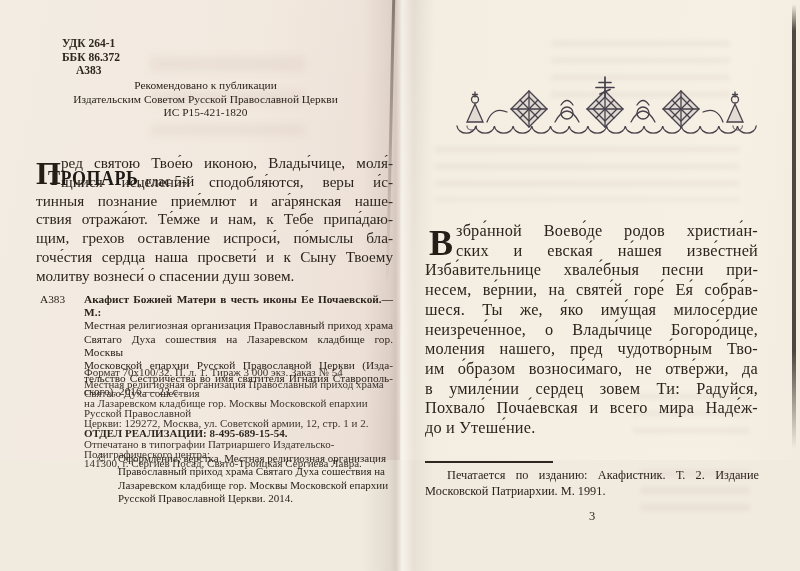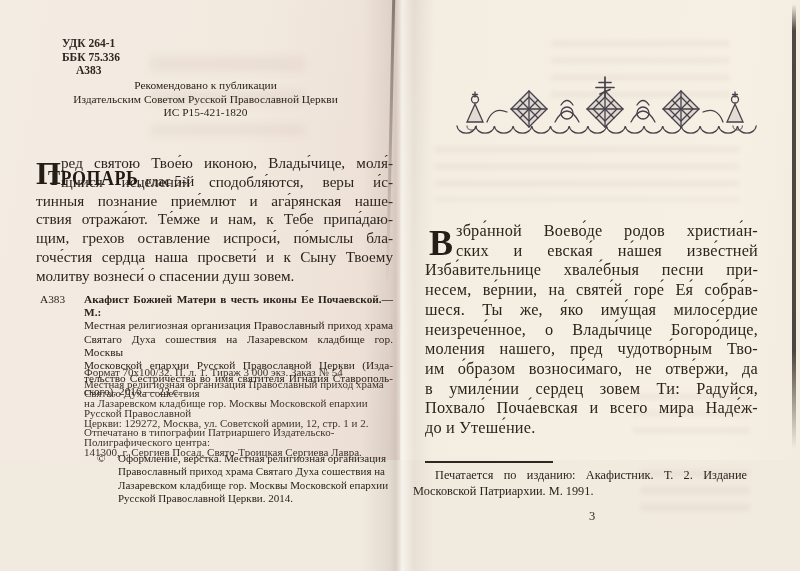--- a/index.html
+++ b/index.html
@@ -60,40 +60,40 @@
   .copyright .ctext { margin-left:21px; width:272px; }
 
   
   .ornament { position:absolute; left:53px; top:76px; width:304px; height:64px; }
   .kondak-title { position:absolute; left:33px; top:198px; }
   .kondak-title .t { font-size:17px; }
   .kondak-body { position:absolute; left:25px; top:221px; width:333px; font-size:16.3px; line-height:19.7px; letter-spacing:0.2px; }
   .dropcap-k { position:absolute; left:4px; top:4px; font-size:36px; line-height:36px; font-weight:bold; color:#241e19; }
   .kondak-beside { margin-left:31px; }
   .footnote-rule { position:absolute; left:25px; top:461px; width:128px; height:2px; background:#2e2822; }
-  .footnote { position:absolute; left:13px; top:467px; width:334px; font-size:12.3px; line-height:16.4px; }
+  .footnote { position:absolute; left:25px; top:467px; width:334px; font-size:12.3px; line-height:16.4px; }
   .footnote .l1 { text-indent:22px; }
   .page-number { position:absolute; left:25px; top:509px; width:334px; text-align:center; font-size:12.5px; }
 
   
   .ghost { position:absolute; pointer-events:none; filter:blur(2.5px); opacity:0.65; }
   .g-lines { background:repeating-linear-gradient(180deg, rgba(150,112,106,0.11) 0 7px, rgba(150,112,106,0) 7px 17px); }
   .g-big { background:repeating-linear-gradient(180deg, rgba(158,118,112,0.13) 0 16px, rgba(158,118,112,0) 16px 34px); filter:blur(4px); }
 </style>
 </head>
 <body>
 
 <div class="scan">
 
   <div class="page page-left">
     <div class="ghost g-big" style="left:150px; top:56px; width:155px; height:80px;"></div>
 
     <div class="udk-block">
       <div>УДК 264-1</div>
-      <div>ББК 75.336</div>
+      <div>ББК 86.372</div>
       <div class="udk-code">А383</div>
     </div>
 
     <div class="approval multiline">Рекомендовано к публикации
 Издательским Советом Русской Православной Церкви
 ИС Р15-421-1820</div>
 
     <div class="tropar-title">
       <span class="display t">ТРОПАРЬ</span><span class="sub">, глас 5-й</span>
     </div>
@@ -119,20 +119,21 @@
 тельство Сестричества во имя святителя Игнатия Ставрополь-</div>
         <div>ского), 2016.— 23 с.</div>
       </div>
     </div>
 
     <div class="imprint">
       <div class="format">Формат 70х100/32. П. л. 1. Тираж 3 000 экз. Заказ № 54</div>
       <div class="multiline">Местная религиозная организация Православный приход храма Святаго Духа сошествия
 на Лазаревском кладбище гор. Москвы Московской епархии Русской Православной
 Церкви: 129272, Москва, ул. Советской армии, 12, стр. 1 и 2.</div>
+      <div class="sales">ОТДЕЛ РЕАЛИЗАЦИИ: 8-495-689-15-54.</div>
       <div class="multiline">Отпечатано в типографии Патриаршего Издательско-Полиграфического центра:
 141300, г. Сергиев Посад, Свято-Троицкая Сергиева Лавра.</div>
     </div>
 
     <div class="copyright">
       <span class="csym">©</span>
       <div class="ctext multiline">Оформление, верстка. Местная религиозная организация
 Православный приход храма Святаго Духа сошествия на
 Лазаревском кладбище гор. Москвы Московской епархии
 Русской Православной Церкви. 2014.</div>

